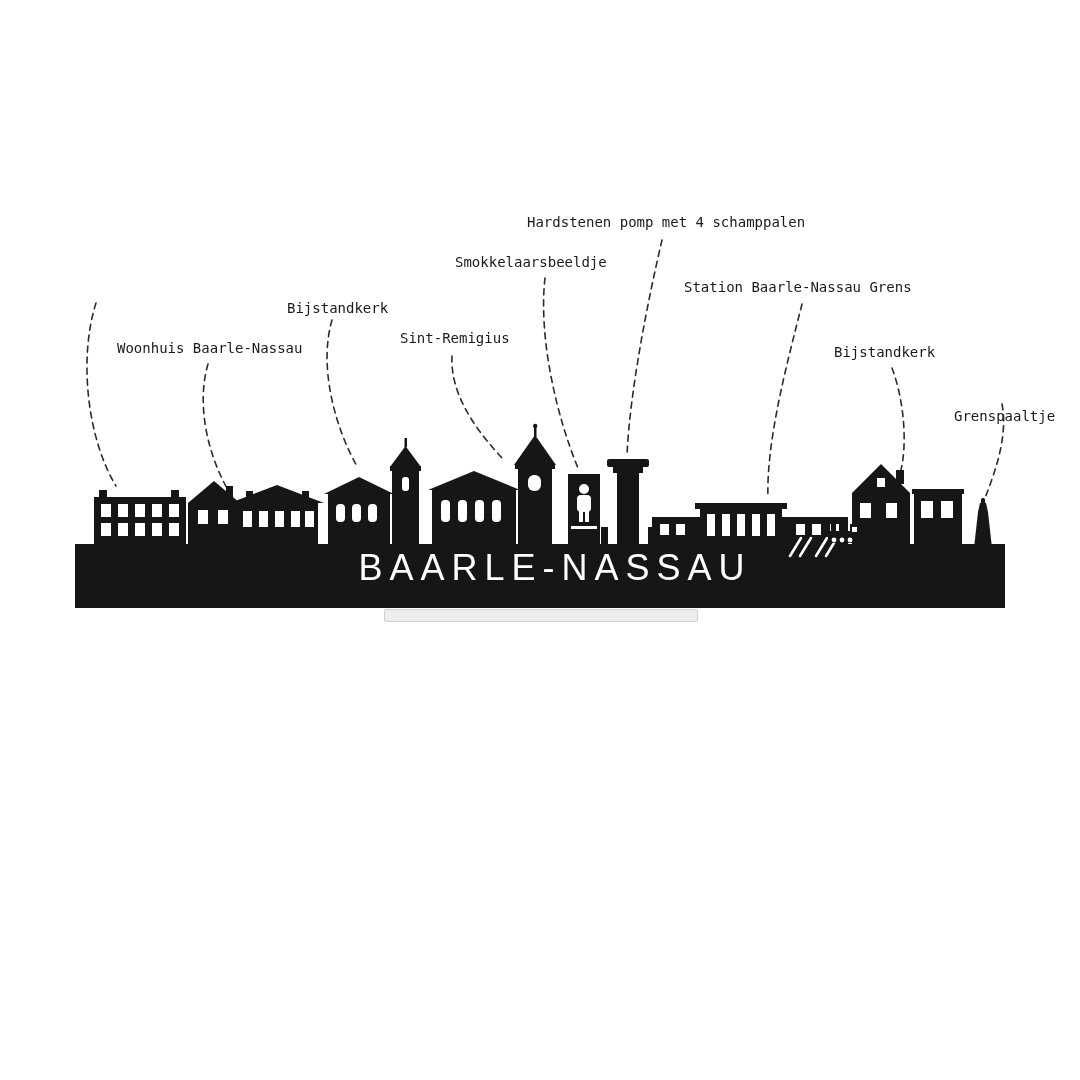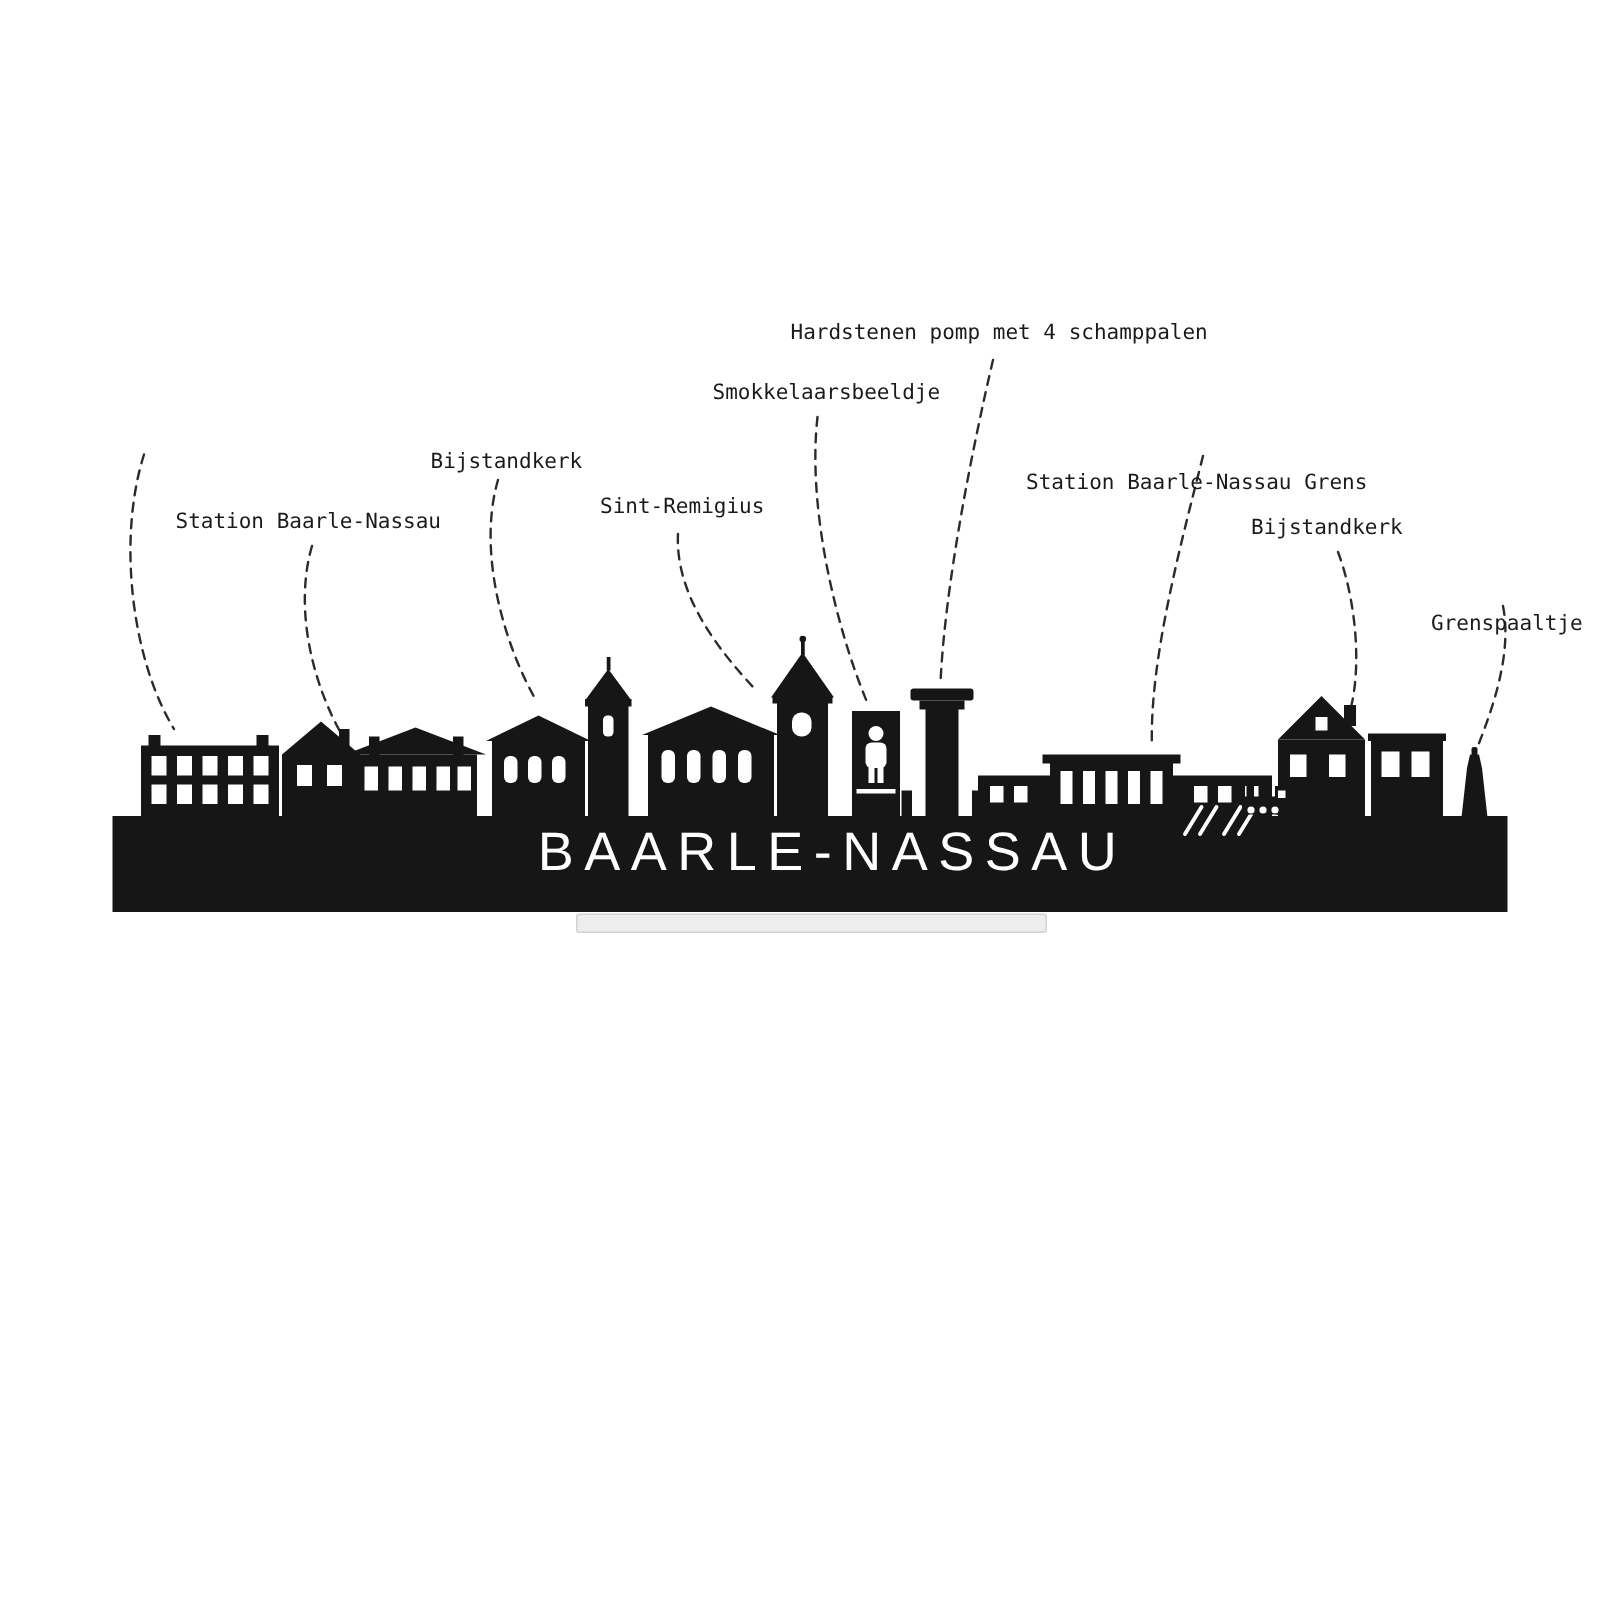--- a/index.html
+++ b/index.html
@@ -68,26 +68,26 @@
     <path class="connector" d="M 208 364 C 196 405, 208 455, 228 490"></path>
     <path class="connector" d="M 332 320 C 318 368, 336 430, 358 468"></path>
     <path class="connector" d="M 452 356 C 450 396, 478 432, 502 458"></path>
     <path class="connector" d="M 545 278 C 538 340, 558 420, 578 468"></path>
     <path class="connector" d="M 662 240 C 648 300, 630 390, 627 455"></path>
     <path class="connector" d="M 802 304 C 788 360, 766 440, 768 498"></path>
     <path class="connector" d="M 892 368 C 904 400, 908 445, 900 474"></path>
     <path class="connector" d="M 1002 404 C 1008 435, 996 470, 985 498"></path>
   </svg>
 
-  <div class="label" style="left:117px; top:340px;">Station Baarle-Nassau</div>
+  <div class="label" style="left:117px; top:340px;">Woonhuis Baarle-Nassau</div>
   <div class="label" style="left:287px; top:300px;text-align:right;">Bijstandkerk</div>
   <div class="label" style="left:385px; top:330px;margin-left:15px;">Sint-Remigius</div>
-  <div class="label" style="left:475px; top:254px;">Smokkelaarsbeeldje</div>
+  <div class="label" style="left:455px; top:254px;">Smokkelaarsbeeldje</div>
   <div class="label" style="left:527px; top:214px;">Hardstenen pomp met 4 schamppalen</div>
-  <div class="label" style="left:684px; top:279px;margin-top:35px;">Station Baarle-Nassau Grens</div>
+  <div class="label" style="left:684px; top:279px;">Station Baarle-Nassau Grens</div>
   <div class="label" style="left:834px; top:344px;">Bijstandkerk</div>
   <div class="label" style="left:954px; top:380px;margin-top:28px;">Grenspaaltje</div>
 
   <svg class="skyline-svg" viewBox="0 0 1080 1080" aria-hidden="true">
 
     <rect class="ink" x="75" y="544" width="930" height="64"></rect>
 
     <g>
       <rect class="ink" x="94" y="497" width="92" height="50"></rect>
       <rect class="ink" x="99" y="490" width="8" height="8"></rect>

